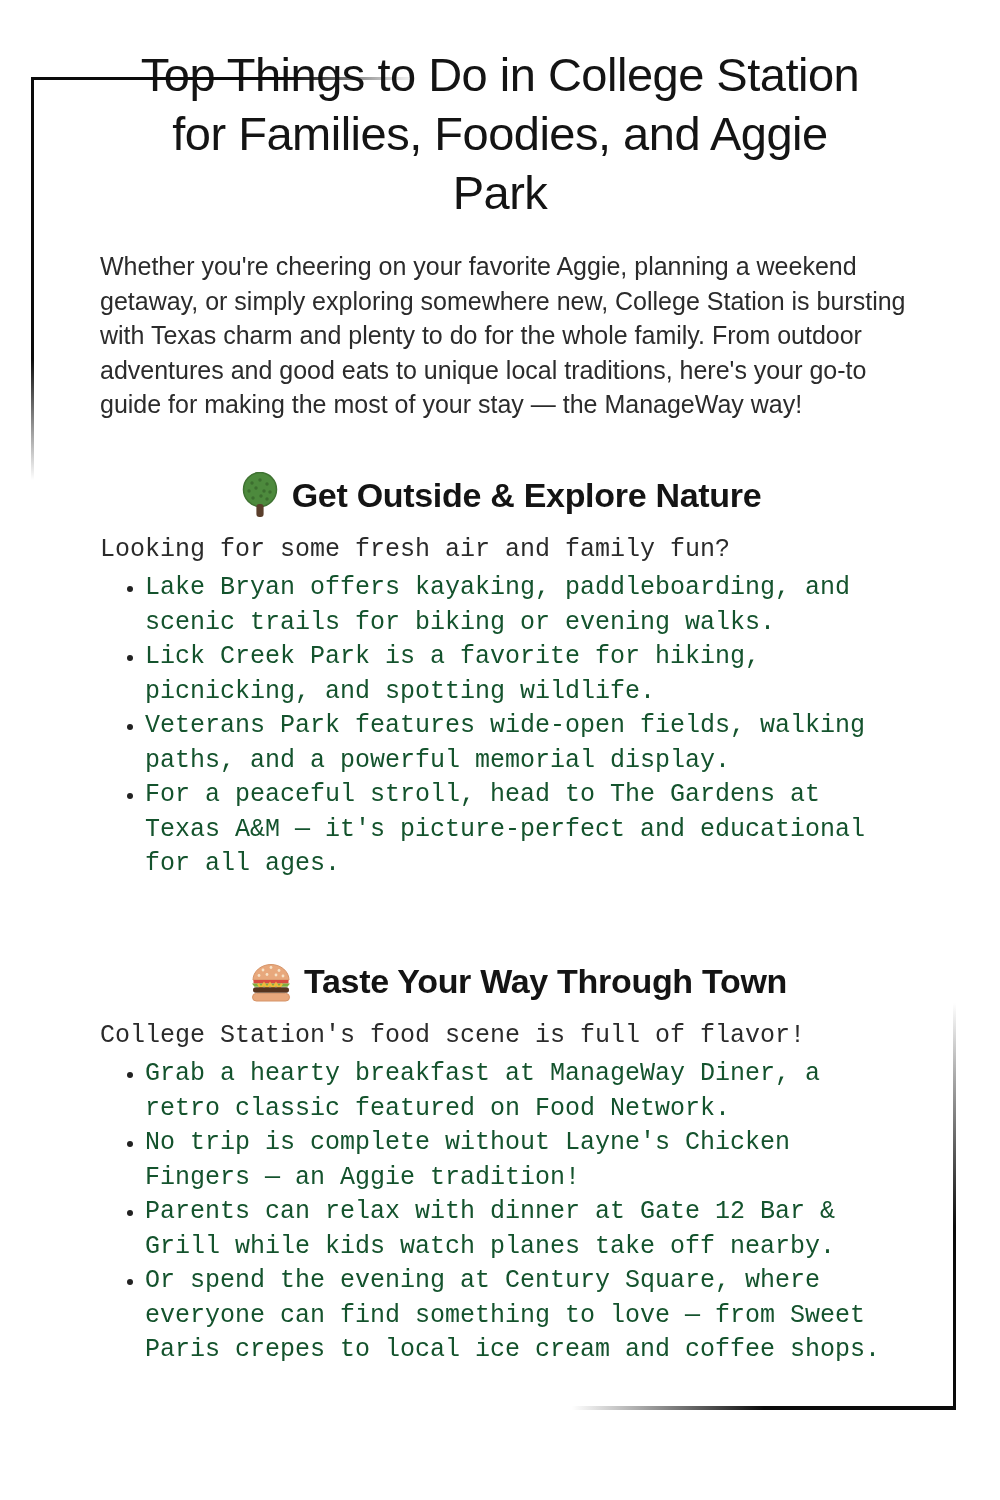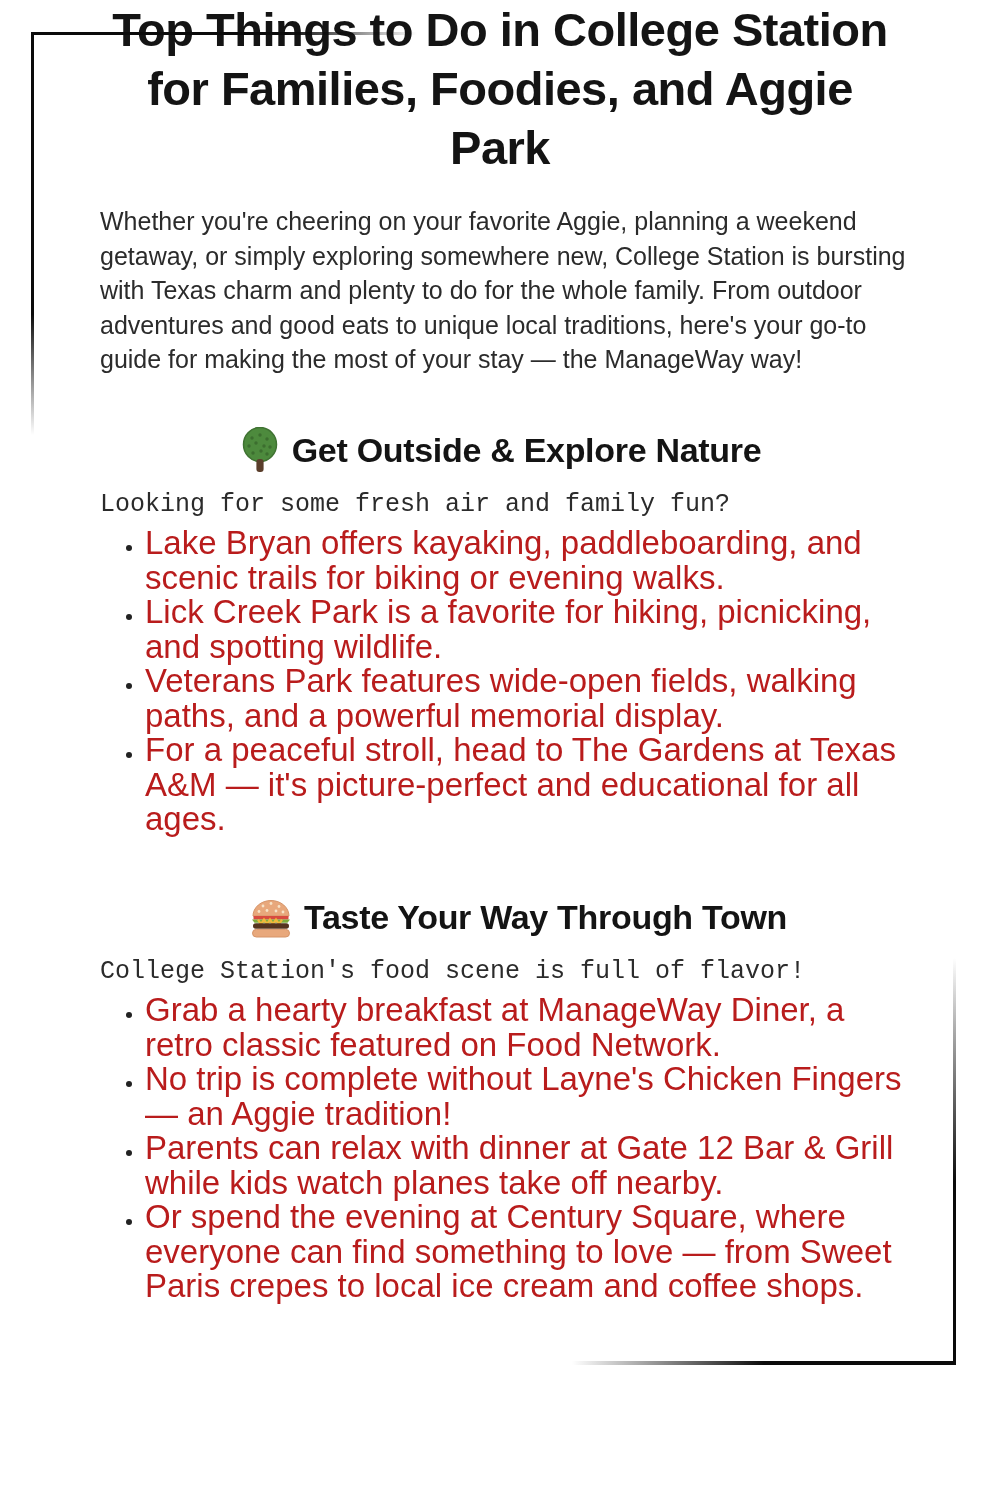--- a/index.html
+++ b/index.html
@@ -31,24 +31,25 @@
     background: linear-gradient(to bottom, rgba(11,11,11,0) 0%, rgba(11,11,11,0.35) 18%, #0b0b0b 55%, #0b0b0b 100%);
   }
   .frame-bottom {
     position: absolute; left: 572px; top: 1361px;
     width: 384px; height: 3.5px;
     background: linear-gradient(to right, rgba(11,11,11,0) 0%, rgba(11,11,11,0.4) 20%, #0b0b0b 50%, #0b0b0b 100%);
   }
 
   
   h1 {
+    margin-top: 45px;
     text-align: center;
     font-size: 47px;
     line-height: 59px;
-    font-weight: bold;
+    font-weight: normal;
     letter-spacing: -0.5px;
     color: #141414;
   }
   h1 .tline { display: block; white-space: nowrap; }
 
   
   .intro {
     width: 812px;
     margin: 27px 0 8px 100px;
     font-size: 25px;
@@ -64,40 +65,41 @@
     align-items: center;
     gap: 11px;
     font-size: 34px;
     line-height: 50px;
     font-weight: bold;
     letter-spacing: -0.3px;
     color: #141414;
   }
   .section-heading .emoji { display: inline-flex; align-items: center; }
   .section-heading svg { display: block; }
-  .section-2 .section-heading { margin-top: 55px; padding-left: 36px; }
+  .section-2 .section-heading { margin-top: 74px; padding-left: 36px; }
 
   .lead {
     margin: 13px 0 0 100px;
     width: 812px;
     font-size: 25px;
     line-height: 34.5px;
     font-family: Liberation Mono, monospace;
   }
 
   ul.bullets {
     margin: 4px 0 0 100px;
     padding-left: 45px;
     width: 805px;
     list-style: disc outside;
   }
   ul.bullets li {
-    font-size: 33px;
+    font-size: 25px;
     line-height: 34.5px;
-    color: #b91c1c;
+    color: #14532d;
+    font-family: Liberation Mono, monospace;
   }
   ul.bullets li::marker { font-size: 21px; color: #222; }
 </style>
 </head>
 <body>
 
 <div class="page">
 
   <div class="frame-top"></div>
   <div class="frame-left"></div>

